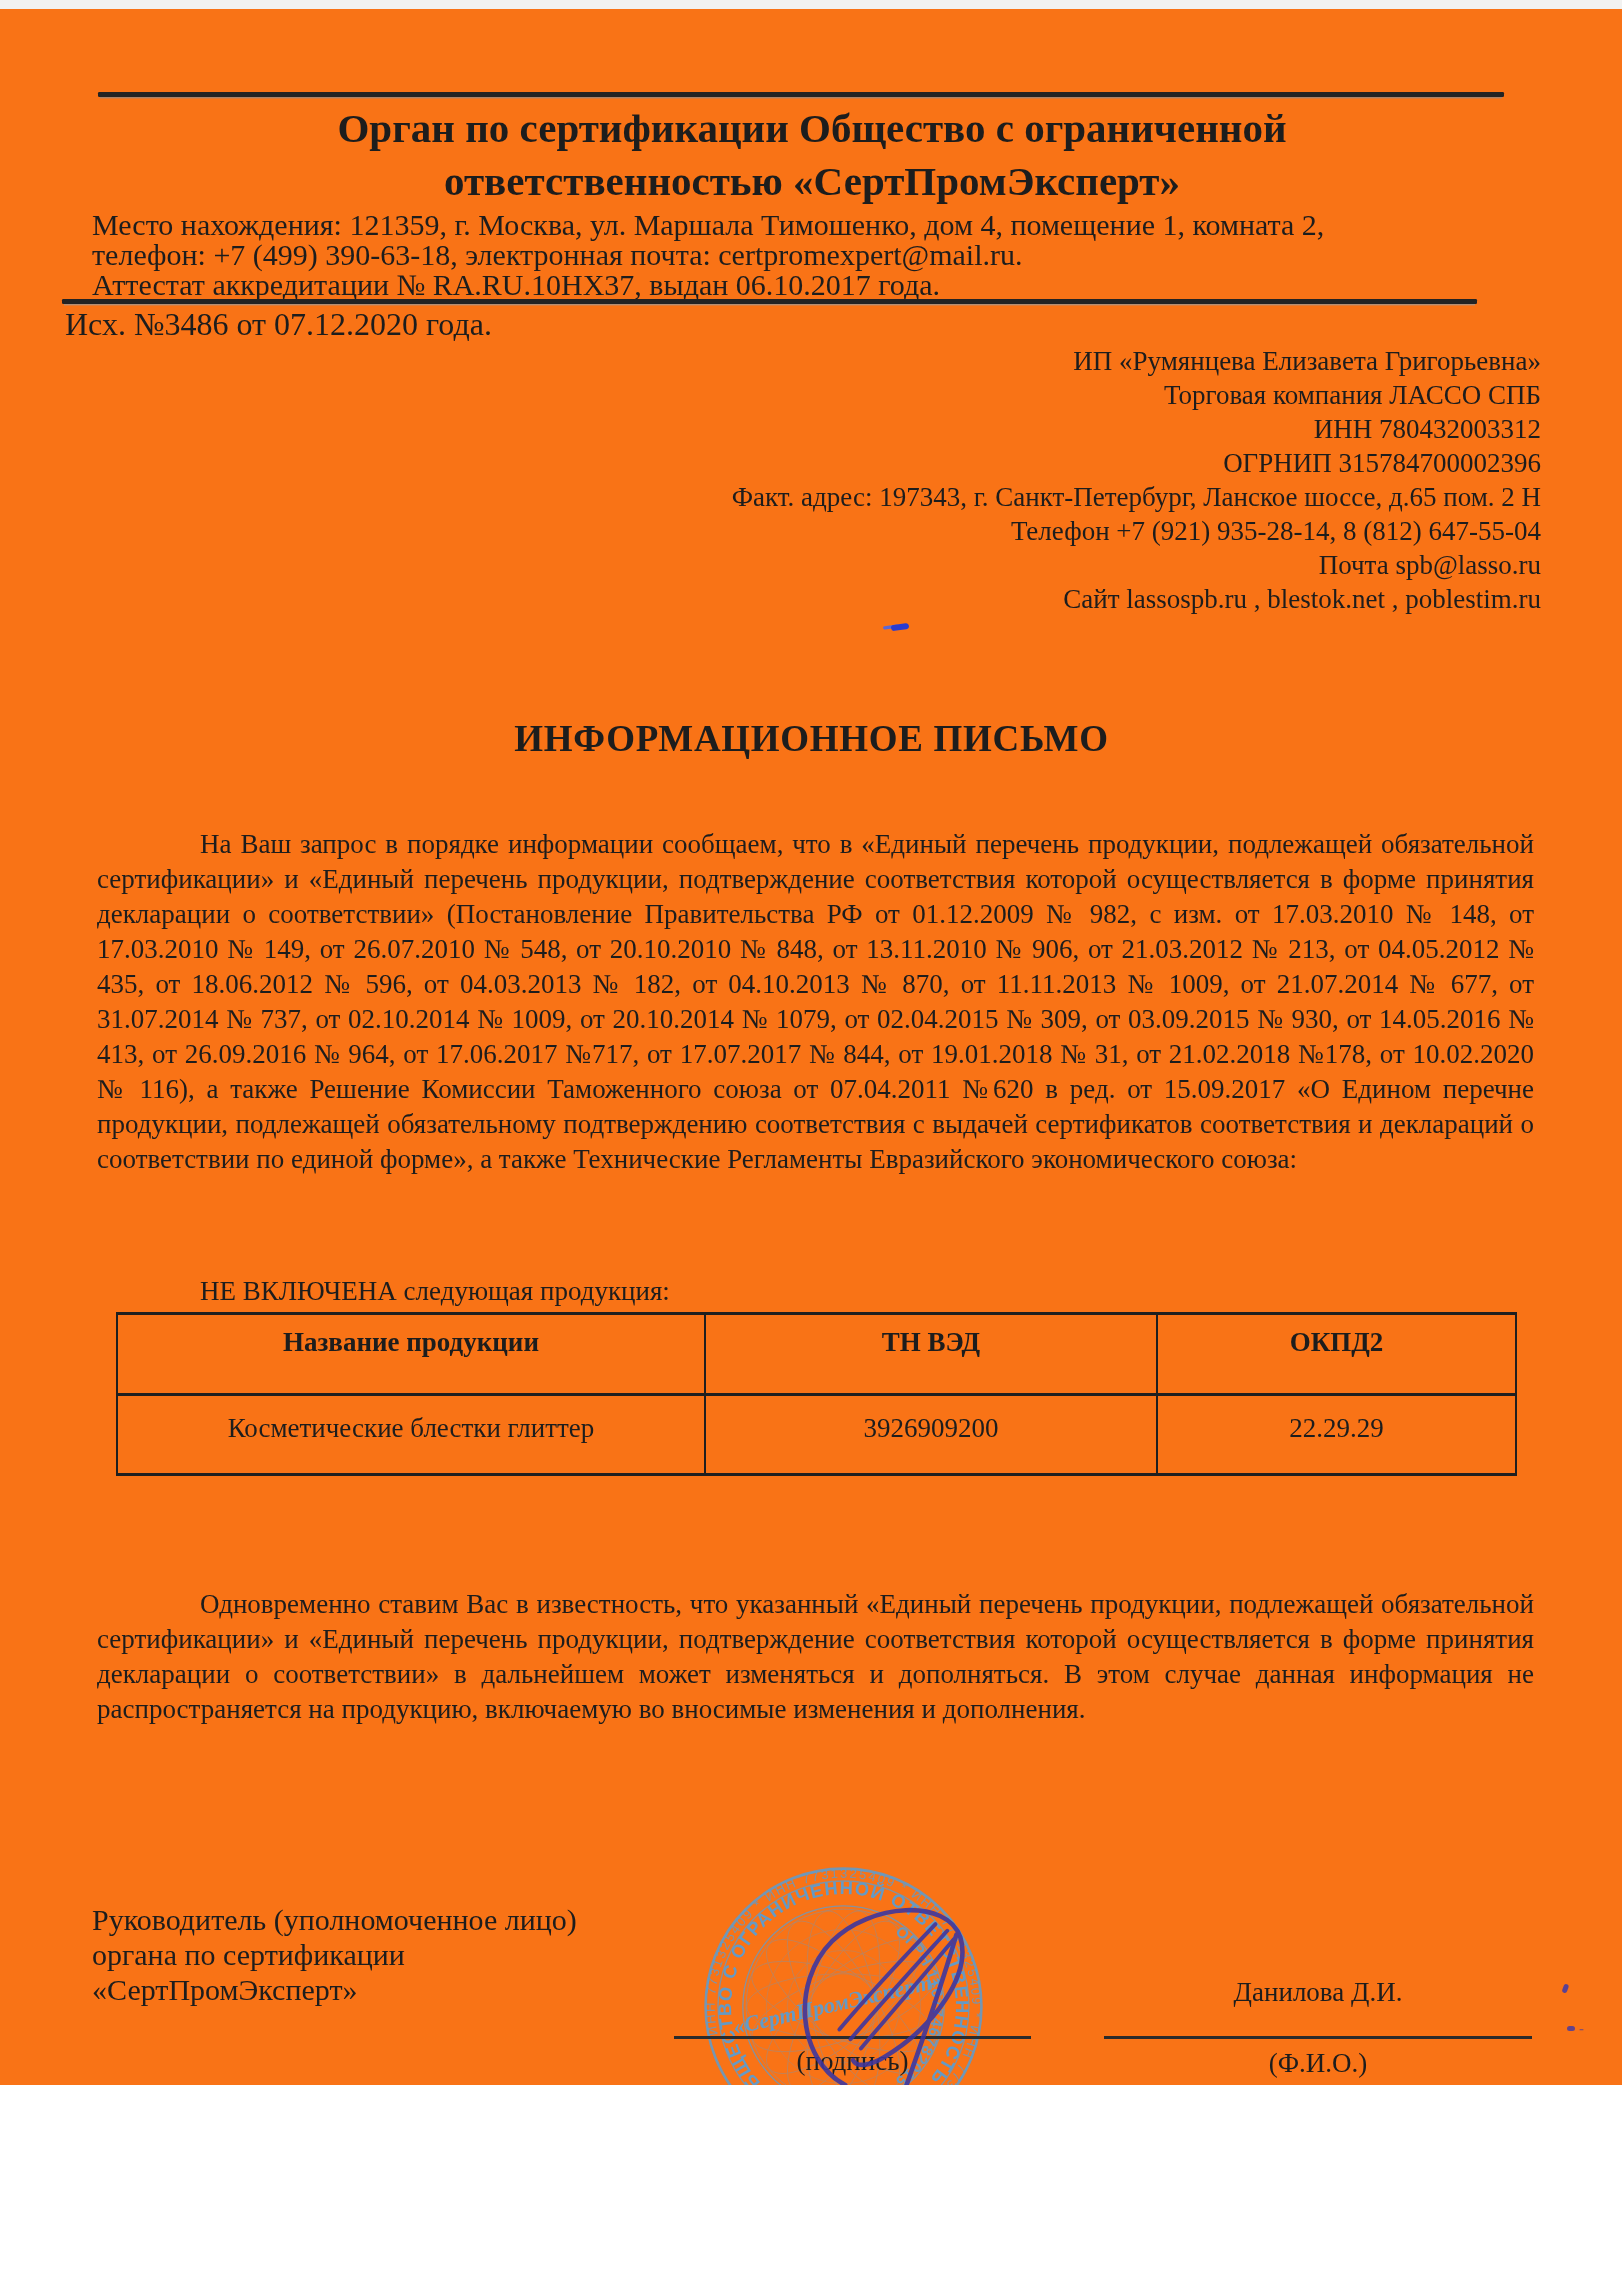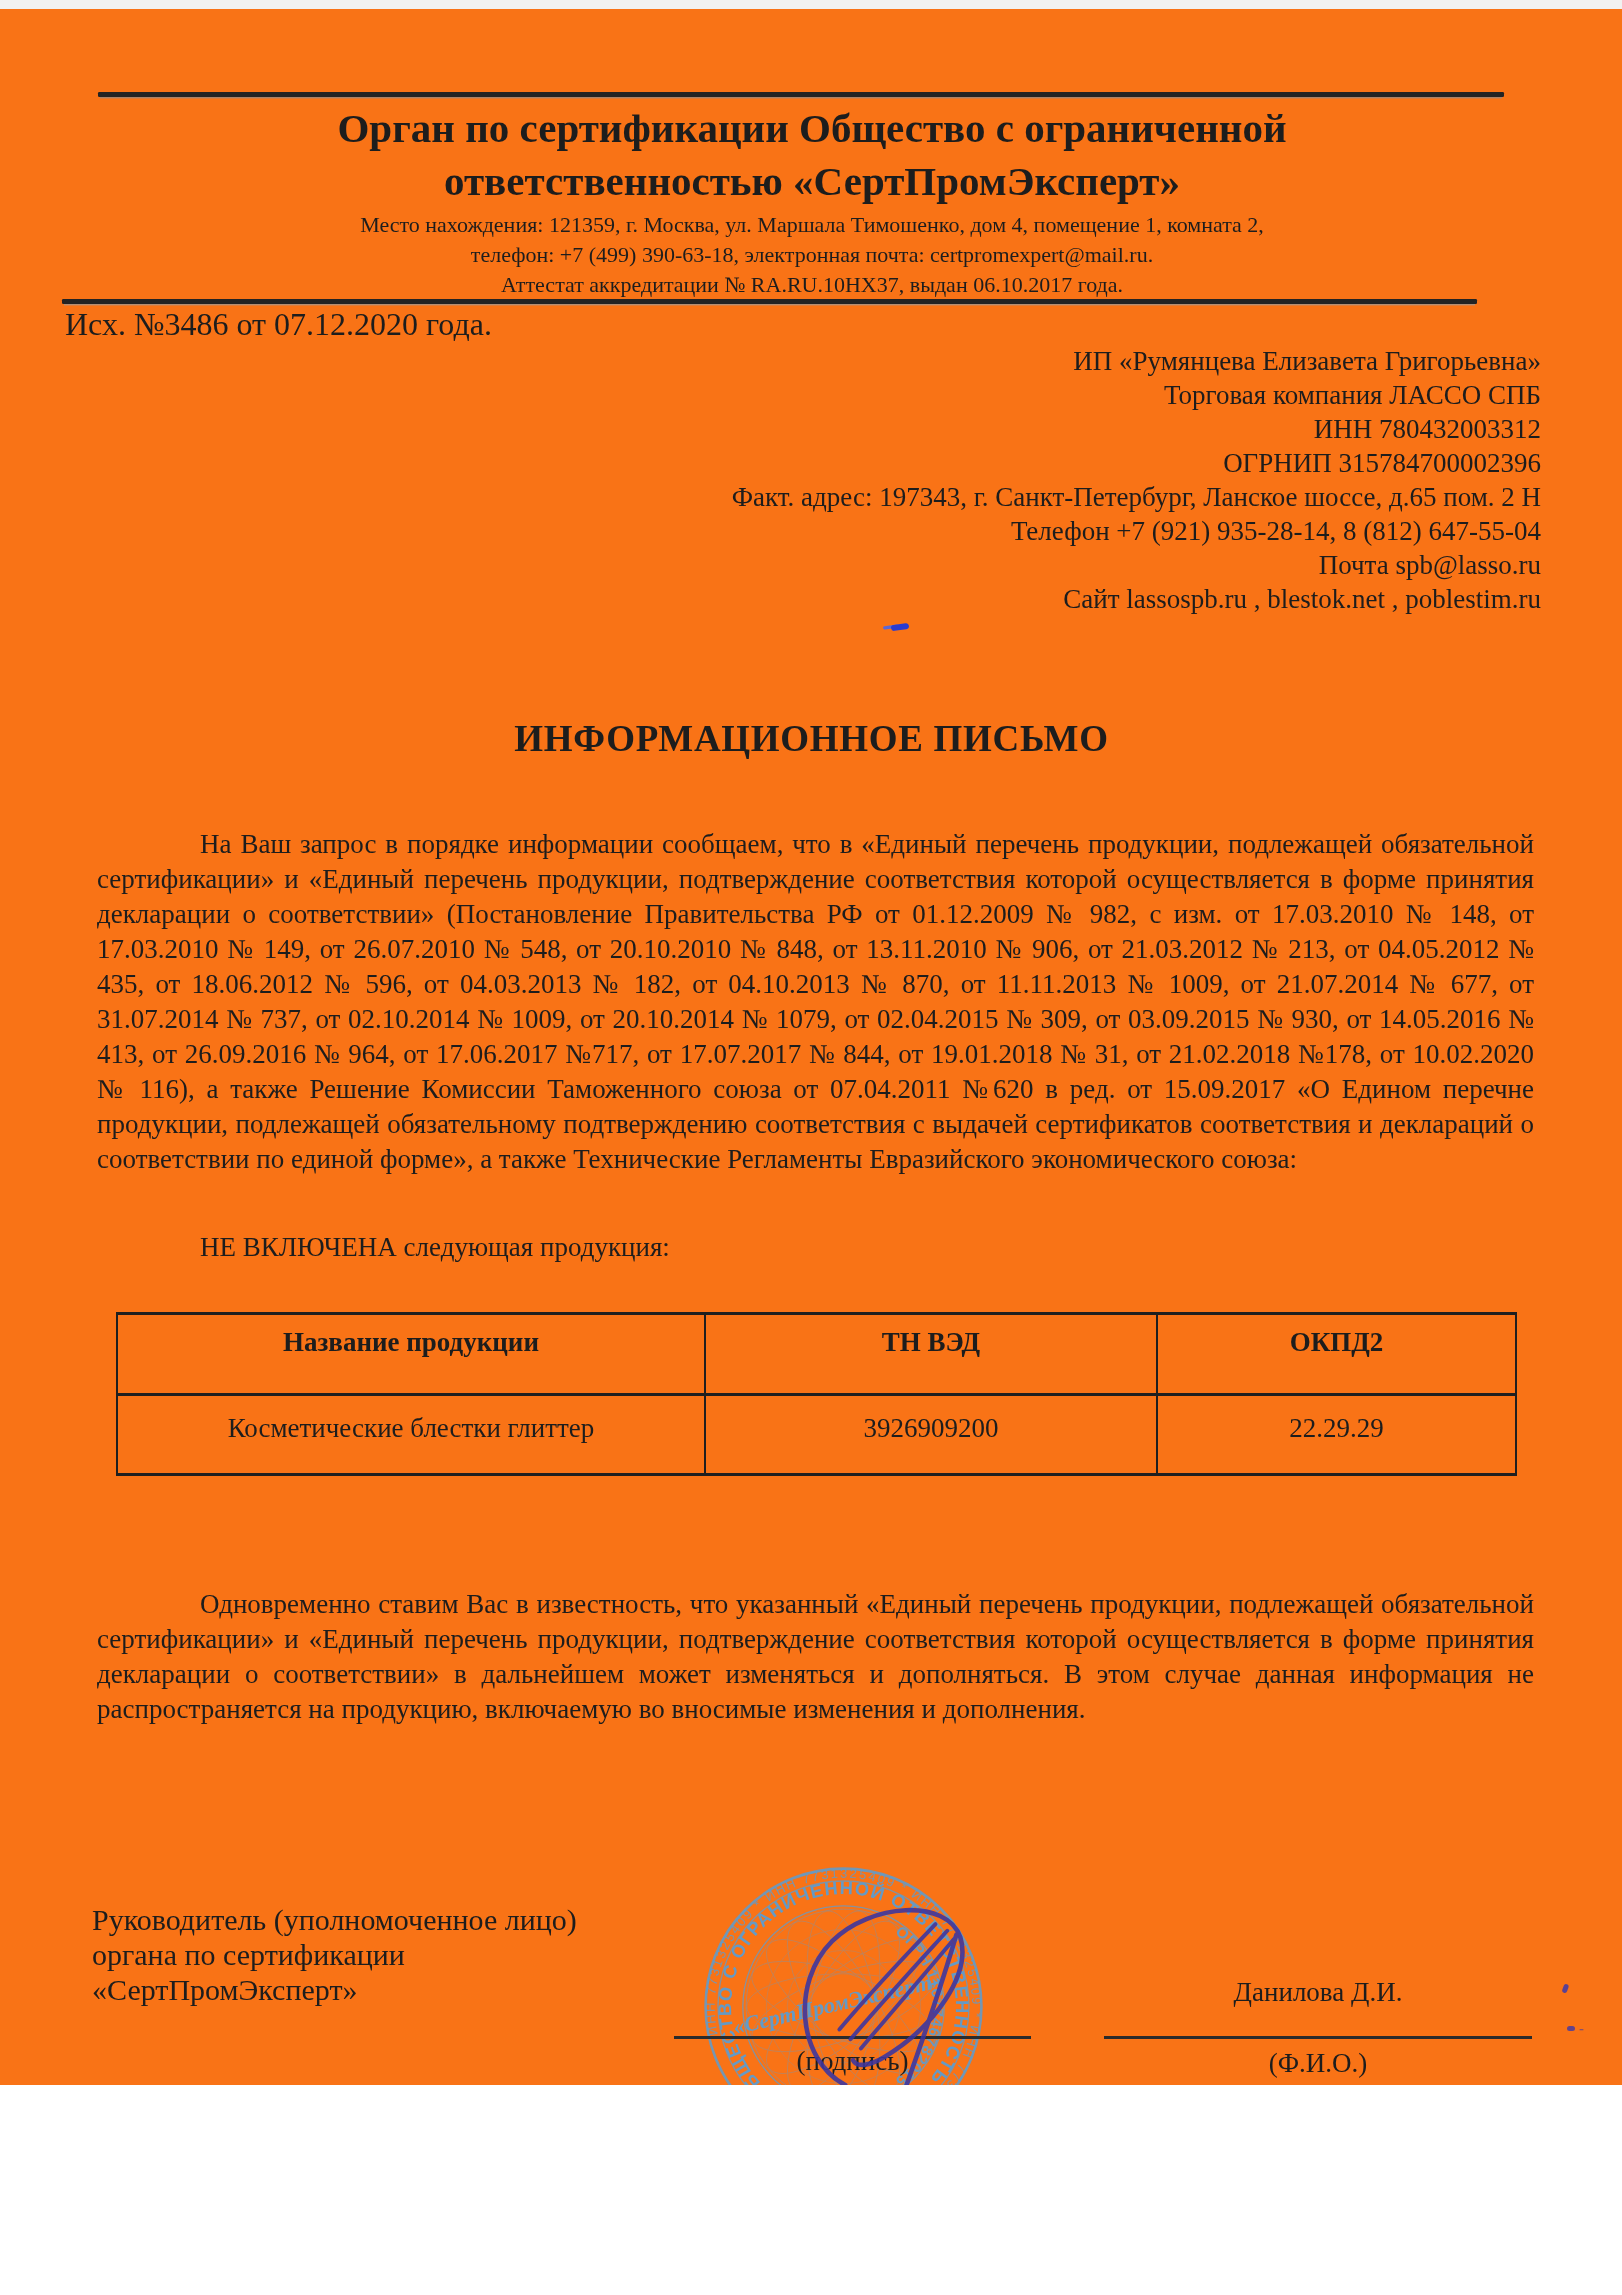--- a/index.html
+++ b/index.html
@@ -16,39 +16,39 @@
   .bottom-band{left:0;top:2288px;width:1623px;height:7.9px;background:#f0eee4;opacity:.7;}
   .rule{background:#232323;border-radius:1.3px;}
   .rule-top{left:98px;top:92px;width:1406px;height:4.6px;box-shadow:0 3.3px 0 -2px #8a8a8a;}
   .rule-bottom{left:62px;top:299px;width:1415px;height:4.6px;box-shadow:0 3.3px 0 -2px #9a9a9a;}
   .org-name{
     left:92px;top:102px;width:1440px;
     text-align:center;font-weight:bold;font-size:41px;line-height:53px;
   }
   .org-contacts{
     left:92px;top:210px;width:1440px;
-    text-align:center;font-size:22px;line-height:30px;
+    font-size:30px;line-height:30px;
   }
   .outgoing{left:65px;top:306px;font-size:32px;}
   .recipient{
     left:641px;top:344px;width:900px;
     text-align:right;font-size:27px;line-height:34px;
   }
   .letter-title{
     left:0;top:717px;width:1623px;text-align:center;
     font-weight:bold;font-size:37px;letter-spacing:0.7px;
   }
   .body-par{
     left:97px;width:1437px;
     font-size:27px;line-height:35px;
     text-align:justify;text-align-last:left;text-indent:103px;
   }
   .p1{top:827px;}
   .p2{top:1587px;}
-  .not-included{left:200px;top:1232px;font-size:27px;}
+  .not-included{left:200px;top:1276px;font-size:27px;}
   .doc-table{left:116px;top:1312px;width:1399px;}
   table{border-collapse:collapse;table-layout:fixed;width:1399px;}
   td,th{
     border-left:2px solid #1f1f1f;border-right:2px solid #1f1f1f;
     border-top:3.9px solid #1f1f1f;border-bottom:3.9px solid #1f1f1f;
     font-size:27px;text-align:center;vertical-align:top;
     padding:0;
   }
   th{font-weight:bold;height:66px;padding-top:11.8px;margin-left:45px;}
   td{height:60px;padding-top:17px;}

